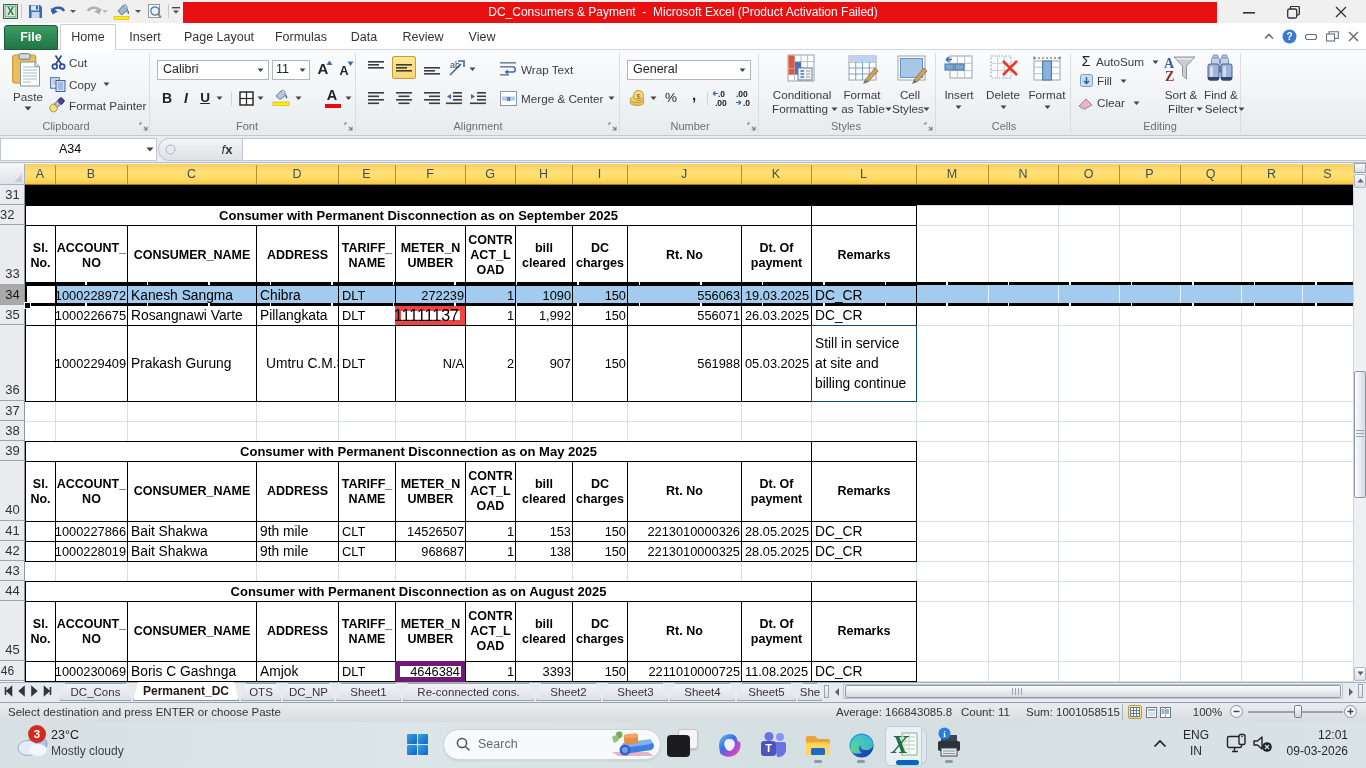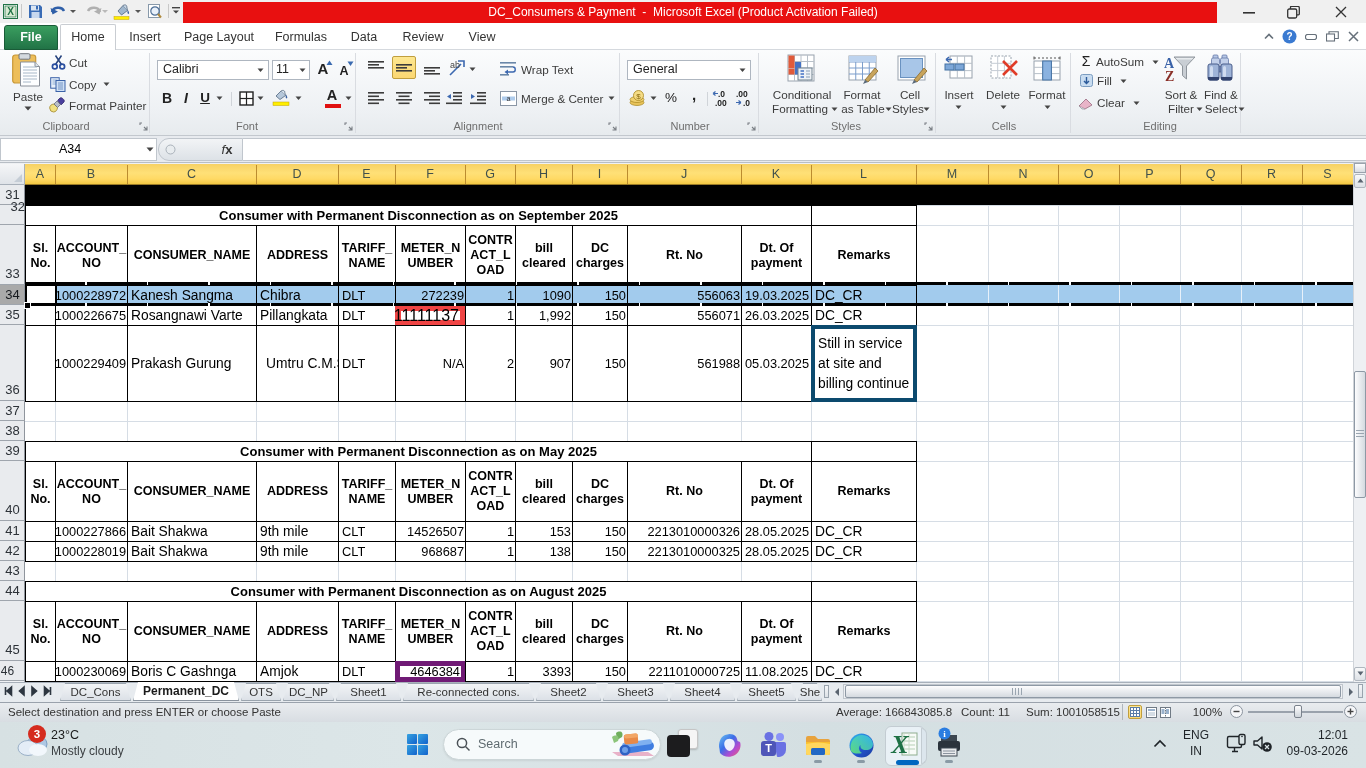--- a/index.html
+++ b/index.html
@@ -498,21 +498,21 @@
 <div style="position:absolute;left:1180px;top:165px;width:1px;height:19px;background:#bb8c2f;"></div>
 <div style="position:absolute;left:1180px;top:164px;width:61px;height:20px;font-size:12.5px;color:#41504b;text-align:center;line-height:20px;">Q</div>
 <div style="position:absolute;left:1241px;top:165px;width:1px;height:19px;background:#bb8c2f;"></div>
 <div style="position:absolute;left:1241px;top:164px;width:61px;height:20px;font-size:12.5px;color:#41504b;text-align:center;line-height:20px;">R</div>
 <div style="position:absolute;left:1302px;top:165px;width:1px;height:19px;background:#bb8c2f;"></div>
 <div style="position:absolute;left:1302px;top:164px;width:51px;height:20px;font-size:12.5px;color:#41504b;text-align:center;line-height:20px;">S</div>
 <div style="position:absolute;left:0px;top:185px;width:25px;height:497px;background:#f0f2f5;border-right:1px solid #a8b0ba;"></div>
 <div style="position:absolute;left:0px;top:185px;width:25px;height:20px;background:#e9ebee;border-bottom:1px solid #9fa5ad;border-right:1px solid #8f959d;"></div>
 <div style="position:absolute;left:0px;top:185px;width:25px;height:20px;font-size:13px;color:#2d3238;text-align:center;line-height:20px;">31</div>
 <div style="position:absolute;left:0px;top:205px;width:25px;height:20px;background:#e9ebee;border-bottom:1px solid #9fa5ad;border-right:1px solid #8f959d;"></div>
-<div style="position:absolute;left:0px;top:197px;width:25px;height:20px;font-size:13px;color:#2d3238;text-align:right;line-height:20px;">32</div>
+<div style="position:absolute;left:0px;top:205px;width:25px;height:20px;font-size:13px;color:#2d3238;text-align:left;line-height:20px;">32</div>
 <div style="position:absolute;left:0px;top:225px;width:25px;height:60px;background:#e9ebee;border-bottom:1px solid #9fa5ad;border-right:1px solid #8f959d;"></div>
 <div style="position:absolute;left:0px;top:264px;width:25px;height:20px;font-size:13px;color:#2d3238;text-align:center;line-height:20px;">33</div>
 <div style="position:absolute;left:0px;top:285px;width:25px;height:20px;background:#a9a9a9;border-bottom:1px solid #9fa5ad;border-right:1px solid #8f959d;"></div>
 <div style="position:absolute;left:0px;top:285px;width:25px;height:20px;font-size:13px;color:#16191d;text-align:center;line-height:20px;">34</div>
 <div style="position:absolute;left:0px;top:305px;width:25px;height:20px;background:#e9ebee;border-bottom:1px solid #9fa5ad;border-right:1px solid #8f959d;"></div>
 <div style="position:absolute;left:0px;top:305px;width:25px;height:20px;font-size:13px;color:#2d3238;text-align:center;line-height:20px;">35</div>
 <div style="position:absolute;left:0px;top:325px;width:25px;height:76px;background:#e9ebee;border-bottom:1px solid #9fa5ad;border-right:1px solid #8f959d;"></div>
 <div style="position:absolute;left:0px;top:380px;width:25px;height:20px;font-size:13px;color:#2d3238;text-align:center;line-height:20px;">36</div>
 <div style="position:absolute;left:0px;top:401px;width:25px;height:20px;background:#e9ebee;border-bottom:1px solid #9fa5ad;border-right:1px solid #8f959d;"></div>
 <div style="position:absolute;left:0px;top:401px;width:25px;height:20px;font-size:13px;color:#2d3238;text-align:center;line-height:20px;">37</div>
@@ -610,21 +610,21 @@
 <div style="position:absolute;left:55px;top:325px;width:73px;height:77px;background:#fff;border:1px solid #000;display:flex;align-items:center;justify-content:flex-end;font-size:12.8px;color:#000;line-height:19px;padding-right:1px;white-space:pre;text-align:right;">1000229409</div>
 <div style="position:absolute;left:127px;top:325px;width:130px;height:77px;background:#fff;border:1px solid #000;display:flex;align-items:center;justify-content:flex-start;font-size:13.8px;color:#000;line-height:19px;padding-left:3px;white-space:pre;text-align:left;">Prakash Gurung</div>
 <div style="position:absolute;left:256px;top:325px;width:83px;height:77px;background:#fff;border:1px solid #000;display:flex;align-items:center;justify-content:flex-start;font-size:13.8px;color:#000;line-height:19px;padding-left:9px;white-space:pre;text-align:left;">Umtru C.M.S</div>
 <div style="position:absolute;left:338px;top:325px;width:58px;height:77px;background:#fff;border:1px solid #000;display:flex;align-items:center;justify-content:flex-start;font-size:12.8px;color:#000;line-height:19px;padding-left:3px;white-space:pre;text-align:left;">DLT</div>
 <div style="position:absolute;left:395px;top:325px;width:71px;height:77px;background:#fff;border:1px solid #000;display:flex;align-items:center;justify-content:flex-end;font-size:12.8px;color:#000;line-height:19px;padding-right:1px;white-space:pre;text-align:right;">N/A</div>
 <div style="position:absolute;left:465px;top:325px;width:51px;height:77px;background:#fff;border:1px solid #000;display:flex;align-items:center;justify-content:flex-end;font-size:12.8px;color:#000;line-height:19px;padding-right:1px;white-space:pre;text-align:right;">2</div>
 <div style="position:absolute;left:515px;top:325px;width:58px;height:77px;background:#fff;border:1px solid #000;display:flex;align-items:center;justify-content:flex-end;font-size:12.8px;color:#000;line-height:19px;padding-right:1px;white-space:pre;text-align:right;padding-left:25px;">907</div>
 <div style="position:absolute;left:572px;top:325px;width:56px;height:77px;background:#fff;border:1px solid #000;display:flex;align-items:center;justify-content:flex-end;font-size:12.8px;color:#000;line-height:19px;padding-right:1px;white-space:pre;text-align:right;">150</div>
 <div style="position:absolute;left:627px;top:325px;width:115px;height:77px;background:#fff;border:1px solid #000;display:flex;align-items:center;justify-content:flex-end;font-size:12.8px;color:#000;line-height:19px;padding-right:1px;white-space:pre;text-align:right;">561988</div>
 <div style="position:absolute;left:741px;top:325px;width:71px;height:77px;background:#fff;border:1px solid #000;display:flex;align-items:center;justify-content:flex-start;font-size:12.8px;color:#000;line-height:19px;padding-left:3px;white-space:pre;text-align:center;">05.03.2025</div>
-<div style="position:absolute;left:811px;top:325px;width:106px;height:77px;background:#fff;border:4px solid #0c4a6e;display:flex;align-items:center;justify-content:flex-start;font-size:13.8px;color:#000;line-height:20px;padding-left:3px;white-space:pre;text-align:left;">Still in service
+<div style="position:absolute;left:811px;top:325px;width:106px;height:77px;background:#fff;border:1px solid #0c4a6e;display:flex;align-items:center;justify-content:flex-start;font-size:13.8px;color:#000;line-height:20px;padding-left:3px;white-space:pre;text-align:left;">Still in service
 at site and
 billing continue</div>
 <div style="position:absolute;left:25px;top:441px;width:787px;height:21px;background:#fff;border:1px solid #000;display:flex;align-items:center;justify-content:center;font-size:13px;font-weight:bold;color:#000;line-height:19px;white-space:pre;text-align:center;">Consumer with Permanent Disconnection as on May 2025</div>
 <div style="position:absolute;left:811px;top:441px;width:106px;height:21px;background:#fff;border:1px solid #000;display:flex;align-items:center;justify-content:flex-start;font-size:13.3px;color:#000;line-height:19px;padding-left:3px;white-space:pre;text-align:left;"></div>
 <div style="position:absolute;left:25px;top:461px;width:31px;height:61px;background:#fff;border:1px solid #000;display:flex;align-items:center;justify-content:center;font-size:12.5px;font-weight:bold;color:#000;line-height:15px;white-space:pre;text-align:center;">Sl.
 No.</div>
 <div style="position:absolute;left:55px;top:461px;width:73px;height:61px;background:#fff;border:1px solid #000;display:flex;align-items:center;justify-content:center;font-size:12.5px;font-weight:bold;color:#000;line-height:15px;white-space:pre;text-align:center;">ACCOUNT_
 NO</div>
 <div style="position:absolute;left:127px;top:461px;width:130px;height:61px;background:#fff;border:1px solid #000;display:flex;align-items:center;justify-content:center;font-size:12.5px;font-weight:bold;color:#000;line-height:15px;white-space:pre;text-align:center;">CONSUMER_NAME</div>
 <div style="position:absolute;left:256px;top:461px;width:83px;height:61px;background:#fff;border:1px solid #000;display:flex;align-items:center;justify-content:center;font-size:12.5px;font-weight:bold;color:#000;line-height:15px;white-space:pre;text-align:center;">ADDRESS</div>

